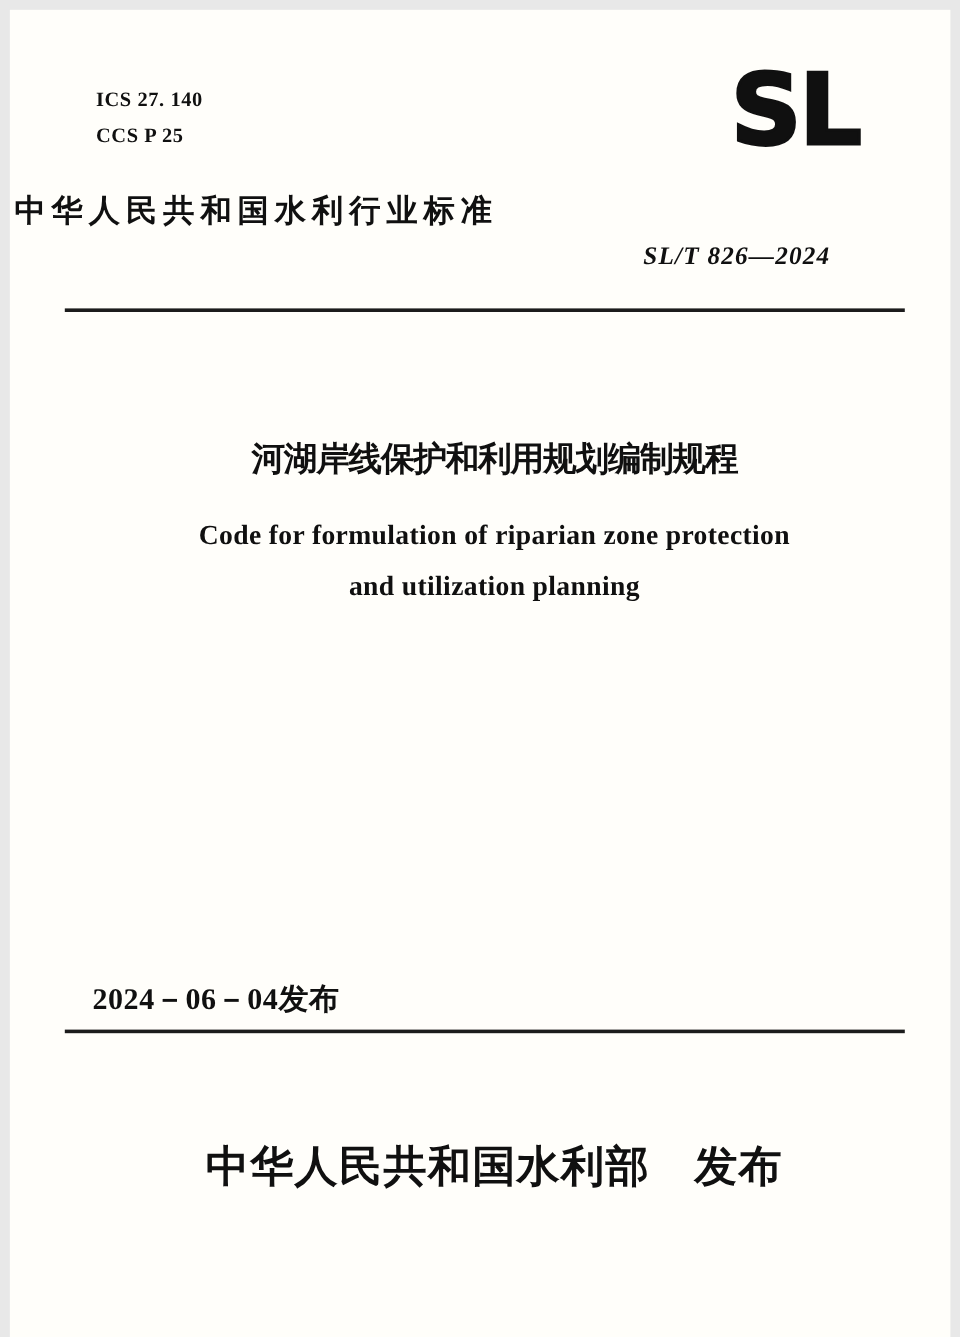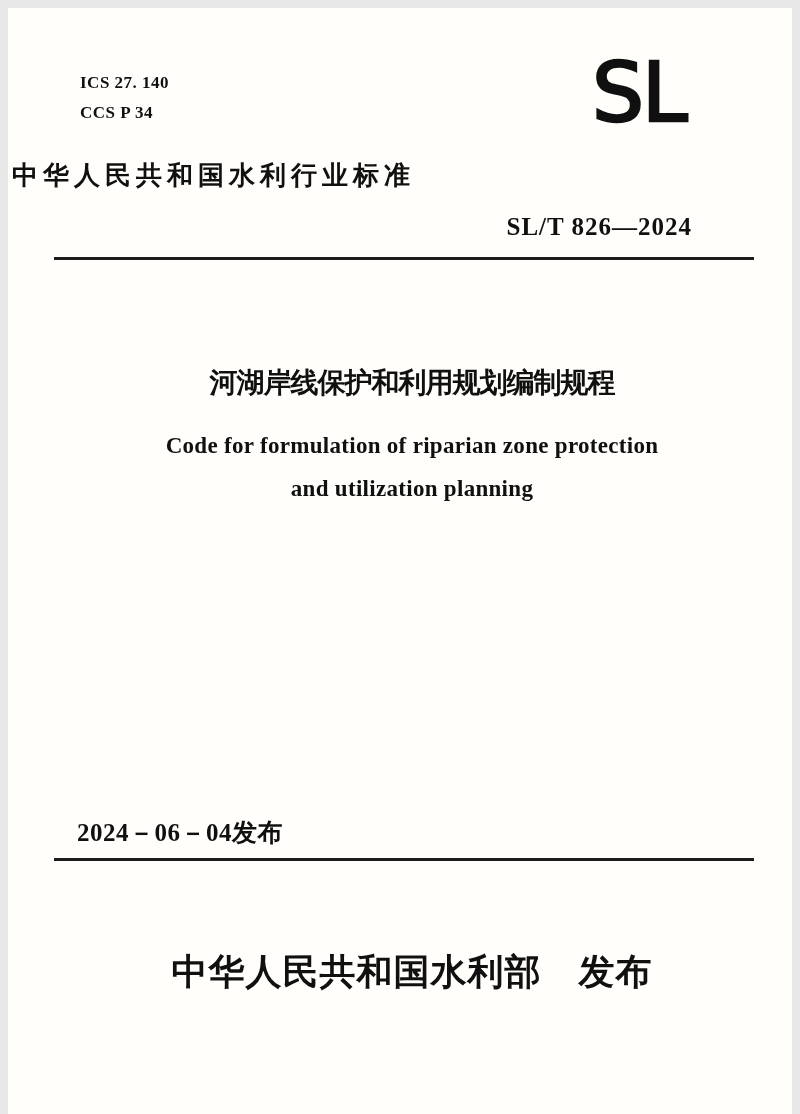--- a/index.html
+++ b/index.html
@@ -20,45 +20,46 @@
     position: absolute;
     left: 64px;
     top: 54px;
     font-size: 17px;
     font-weight: bold;
     line-height: 26px;
     letter-spacing: 0.5px;
   }
   .logo {
     position: absolute;
-    left: 580px;
+    left: 597px;
     top: 40px;
     font-family: "DejaVu Sans", "Liberation Sans", sans-serif;
     font-size: 82px;
-    font-weight: 400;
+    font-weight: 700;
     line-height: 1;
     letter-spacing: -2px;
     -webkit-text-stroke: 2.5px #101010;
   }
   .std-type {
     position: absolute;
     top: 146px;
     left: 0;
     width: 100%;
     font-size: 26px;
     font-weight: 600;
     letter-spacing: 5px;
   }
   .std-number {
     position: absolute;
-    top: 201px;
+    top: 189px;
     right: 112px;
-    font-size: 25px;
+    font-size: 21px;
     font-weight: bold;
     letter-spacing: 1px;
+    font-style: italic;
   }
   .rule {
     position: absolute;
     left: 42px;
     width: 700px;
     height: 3px;
     background: #1c1c1c;
   }
   .rule-top    { top: 245px; }
   .rule-bottom { top: 846px; }
@@ -105,21 +106,21 @@
     letter-spacing: 1px;
   }
 </style>
 </head>
 <body>
 
 <div class="page">
 
   <div class="ics-block serif">
     <div>ICS 27. 140</div>
-    <div>CCS P 34</div>
+    <div>CCS P 25</div>
   </div>
 
   <div class="logo">SL</div>
 
   <div class="std-type sans">中华人民共和国水利行业标准</div>
 
   <div class="std-number serif">SL/T 826—2024</div>
 
   <div class="rule rule-top"></div>
 

